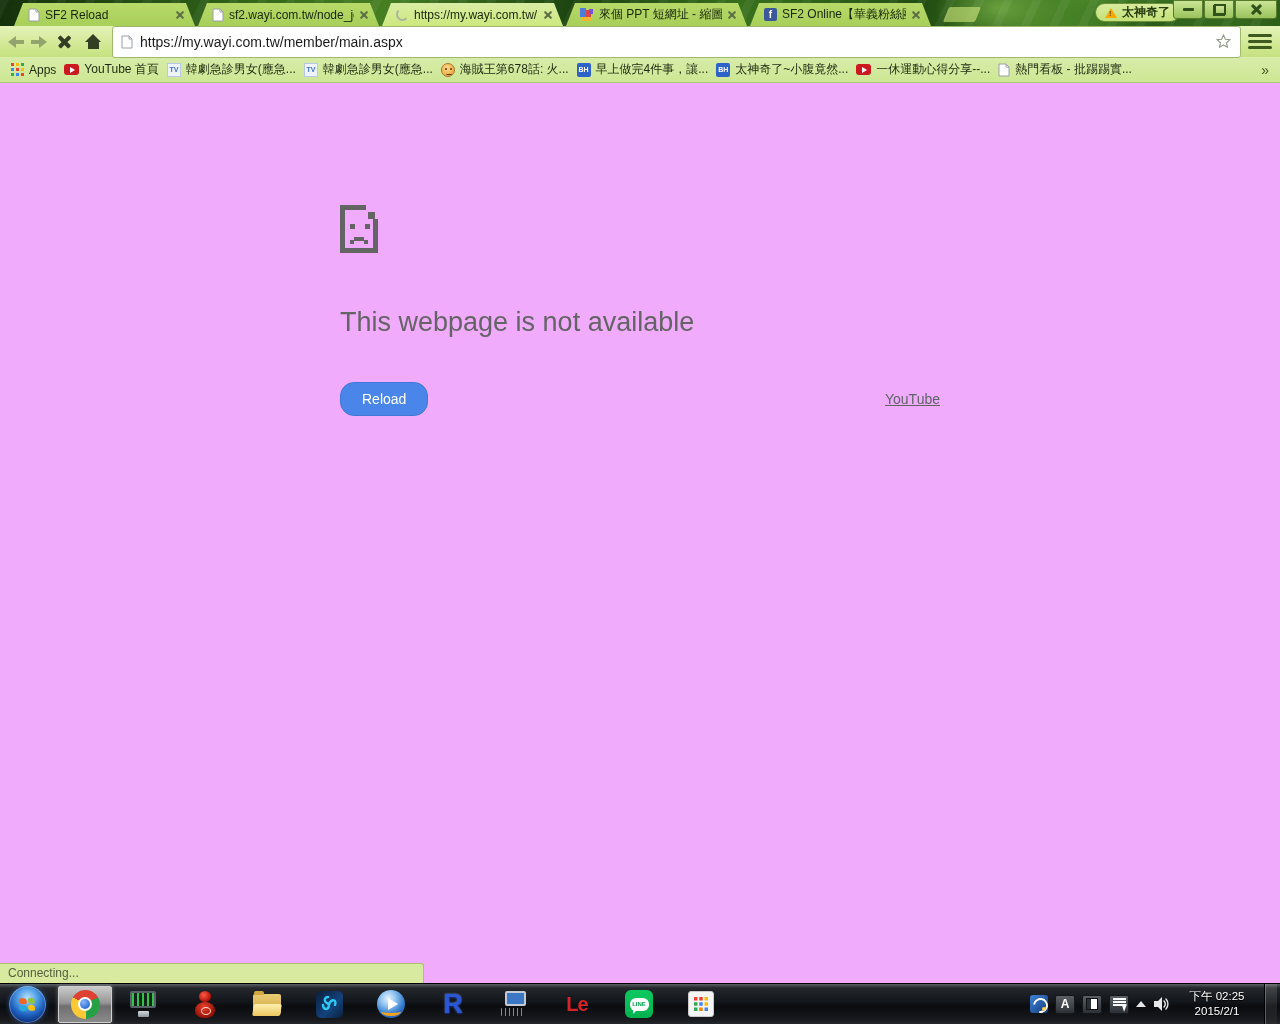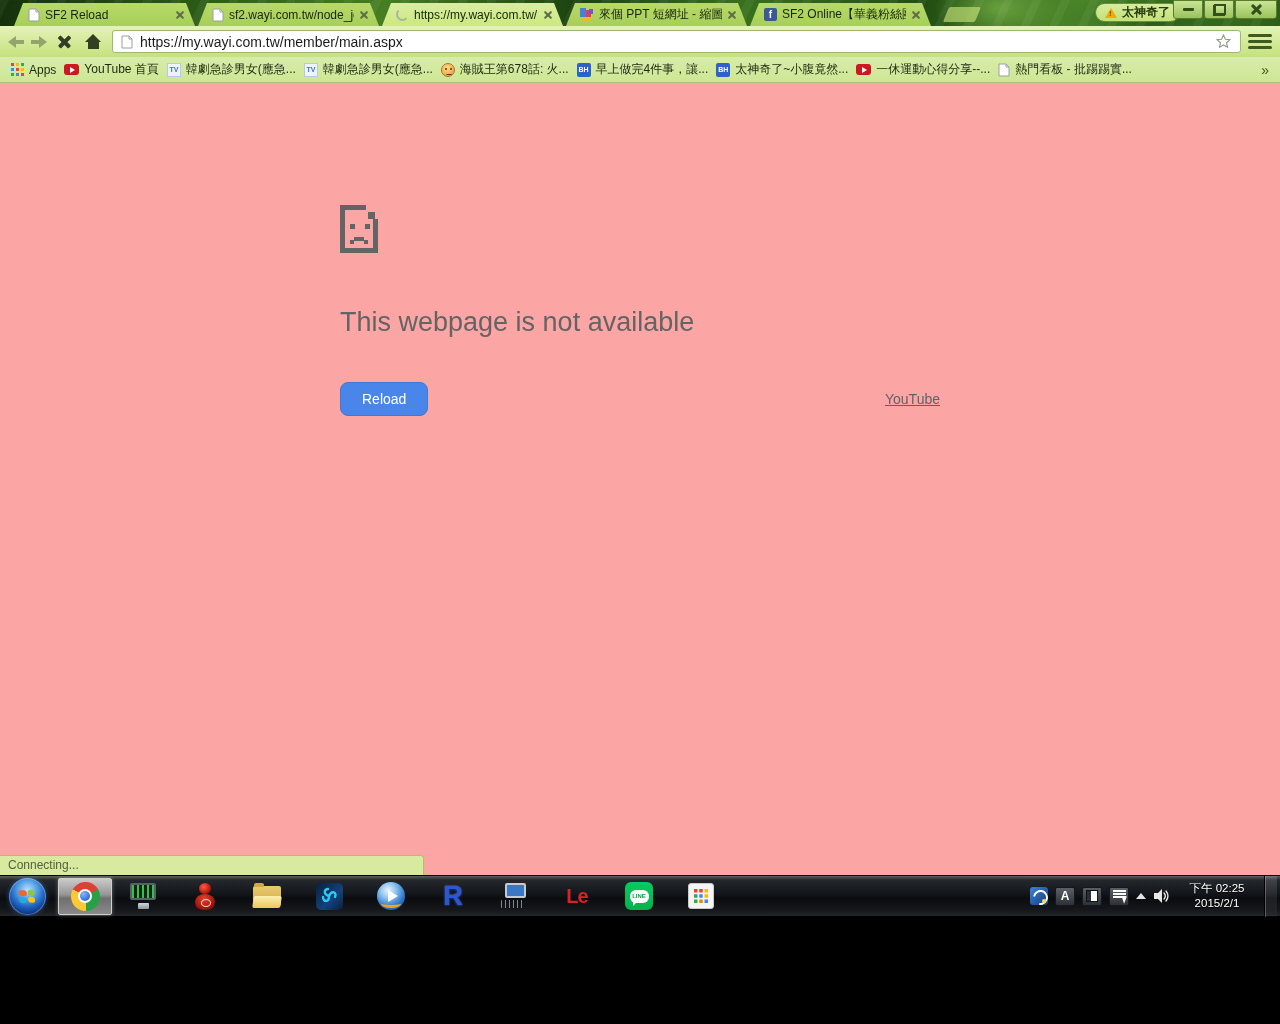--- a/index.html
+++ b/index.html
@@ -77,21 +77,21 @@
   .nav-back .arrow-head{ border-right:8px solid #92a56c; }
   .nav-fwd .arrow-head{ border-left:8px solid #92a56c; }
   .stop-x{ position:relative; width:15px; height:15px; margin:0 3px; }
   .stop-x::before,.stop-x::after{ content:""; position:absolute; top:6px; left:0; width:15px; height:3.5px; background:#323d26; border-radius:1px;}
   .stop-x::before{ transform:rotate(45deg);} .stop-x::after{ transform:rotate(-45deg);}
   .home-ico{ position:relative; width:17px; height:15px; margin:0 3px; }
   .home-ico::before{ content:""; position:absolute; top:0; left:0; width:0; height:0;
     border-left:8.5px solid transparent; border-right:8.5px solid transparent; border-bottom:8px solid #333f23; }
   .home-ico::after{ content:""; position:absolute; top:8px; left:3px; width:11px; height:7px; background:#333f23; }
   .url-field{
-    flex:1; height:23px; background:#fff; border:1px solid #9eb86e; border-radius:3px;
+    flex:1; height:32px; background:#fff; border:1px solid #9eb86e; border-radius:3px;
     display:flex; align-items:center; gap:7px; padding:0 8px; font-size:14px; color:#1b1b1b;
   }
   .url-text{ flex:1; white-space:nowrap; overflow:hidden; }
   .menu-btn{ width:24px; display:flex; flex-direction:column; gap:2.5px; padding:2px 0; }
   .menu-btn i{ display:block; height:3.5px; background:#3e5a1f; border-radius:1.5px; }
 
   
   .bookmarks{
     height:26px; display:flex; align-items:center; gap:8px; padding:0 11px;
     background:linear-gradient(#d8ecaa,#cde794); border-bottom:1px solid #aec57c;
@@ -101,26 +101,26 @@
   .ico-yt{ width:15px; height:11px; background:#cc181e; border-radius:3px; position:relative; }
   .ico-yt::after{ content:""; position:absolute; left:5.5px; top:3px; border-left:5px solid #fff; border-top:3px solid transparent; border-bottom:3px solid transparent; }
   .ico-tv{ width:14px; height:14px; background:#eef3fd; border:1px solid #b9c7e8; font-size:7px; font-weight:bold; color:#3b6fd4; display:flex; align-items:center; justify-content:center; }
   .ico-bh{ width:14px; height:14px; background:#2d63c8; border-radius:2px; font-size:7px; font-weight:bold; color:#fff; display:flex; align-items:center; justify-content:center; }
   .ico-face{ width:14px; height:14px; border-radius:50%; background:radial-gradient(circle at 40% 35%, #ffd98c, #eda93f 75%); border:1px solid #a8752c; position:relative;}
   .ico-face::before{ content:""; position:absolute; left:3px; top:4px; width:2px; height:2px; background:#5a3a10; border-radius:50%; box-shadow:5px 0 0 #5a3a10; }
   .ico-face::after{ content:""; position:absolute; left:4px; top:8px; width:6px; height:2px; border-bottom:1.5px solid #5a3a10; border-radius:50%; }
   .bm-chevron{ margin-left:auto; font-size:14px; color:#44521f; }
 
   
-  .content{ position:relative; height:792px; background:#fca5a5; }
+  .content{ position:relative; height:900px; background:#f0abfc; }
   .error-box{ position:absolute; left:340px; top:122px; width:600px; }
   .error-title{ margin-top:50px; font-size:27px; font-weight:400; color:#646464; }
   .error-actions{ margin-top:44px; display:flex; align-items:center; justify-content:space-between; }
   .reload-btn{
-    background:#4a86ea; color:#fff; border:1px solid #3f78d6; border-radius:8px;
+    background:#4a86ea; color:#fff; border:1px solid #3f78d6; border-radius:14px;
     font-size:14px; padding:8px 21px; font-family:inherit;
   }
   .details-link{ font-size:14px; color:#5f6368; text-decoration:underline; }
 
   .status-bubble{
     position:absolute; left:0; bottom:0; width:424px; height:20px;
     background:#d7ea9f; border-top:1px solid #aac271; border-right:1px solid #aac271;
     border-top-right-radius:3px; font-size:12px; color:#565f3f; line-height:19px; padding-left:8px;
   }
 

